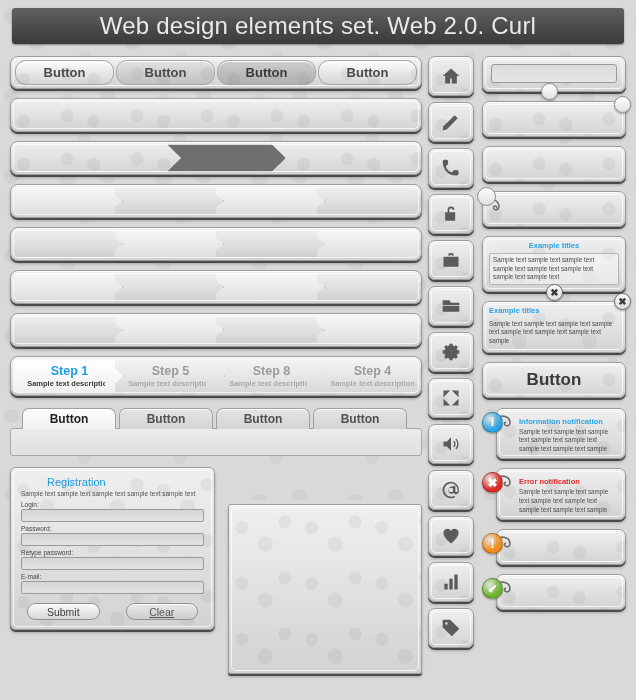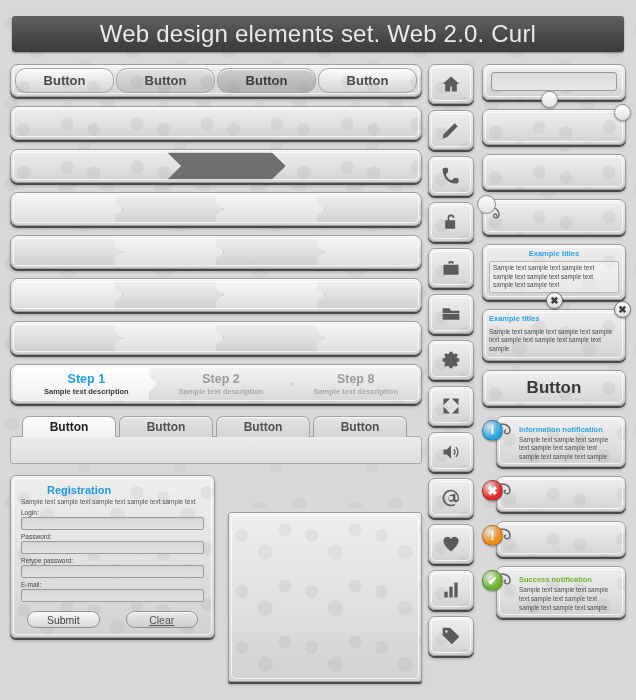--- a/index.html
+++ b/index.html
@@ -18,21 +18,21 @@
     position:absolute; inset:0;
     background-image:
       radial-gradient(circle at 12% 20%, rgba(0,0,0,0.035) 0 7px, transparent 8px),
       radial-gradient(circle at 38% 55%, rgba(0,0,0,0.035) 0 6px, transparent 7px),
       radial-gradient(circle at 70% 28%, rgba(0,0,0,0.03) 0 8px, transparent 9px),
       radial-gradient(circle at 88% 72%, rgba(0,0,0,0.03) 0 6px, transparent 7px);
     background-size: 96px 80px;
     pointer-events:none;
   }
 
-  .page { position:relative; width:636px; height:500px;margin-top:8px; }
+  .page { position:relative; width:636px; height:500px; }
 
   
   .panel {
     position:relative;
     background:linear-gradient(to bottom,#efefef 0%,#e3e3e3 45%,#d2d2d2 100%);
     border:1px solid #9c9c9c;
     border-radius:7px;
     box-shadow: inset 0 1px 0 #fff, 0 2px 0 #4a4a4a, 0 3px 3px rgba(0,0,0,0.25);
   }
   .panel::after{
@@ -134,21 +134,21 @@
     border:1px solid #a8a8a8; border-radius:3px;
     background:linear-gradient(to bottom,#ebebeb,#e0e0e0);
     position:relative;
   }
 
   
   .form {
     width:205px; height:163px; border-radius:6px; margin-top:11px;
     padding:8px 10px;
   }
-  .form-title{ color:#199ede; font-size:11px; font-weight:bold; line-height:13px;padding-left:26px;}
+  .form-title{ color:#199ede; font-size:11px; font-weight:normal; line-height:13px;padding-left:26px;}
   .form-sub{ font-size:6.5px; color:#555; line-height:9px; margin-bottom:3px;}
   .fld-label{ font-size:6.5px; color:#444; margin-top:3px; }
   .fld{
     height:13px; border:1px solid #9a9a9a;
     background:linear-gradient(to bottom,#d6d6d6,#e2e2e2);
     border-radius:2px; margin-top:1px;
   }
   .form-btns{ display:flex; gap:26px; margin-top:9px; padding:0 6px;}
   .fbtn{
     flex:1; height:17px; border:1px solid #8f8f8f; border-radius:9px;
@@ -307,25 +307,29 @@
     </div>
 
     <div class="panel steps">
       <div class="orn"></div>
       <div class="steps-inner">
         <div class="step active">
           <div class="step-title">Step 1</div>
           <div class="step-desc">Sample text description</div>
         </div>
         <div class="step">
-          <div class="step-title">Step 2</div>
+          <div class="step-title">Step 5</div>
           <div class="step-desc">Sample text description</div>
         </div>
         <div class="step">
           <div class="step-title">Step 8</div>
+          <div class="step-desc">Sample text description</div>
+        </div>
+        <div class="step">
+          <div class="step-title">Step 4</div>
           <div class="step-desc">Sample text description</div>
         </div>
       </div>
     </div>
 
     <div class="tabs">
       <div class="tab active">Button</div>
       <div class="tab">Button</div>
       <div class="tab">Button</div>
       <div class="tab">Button</div>
@@ -522,20 +526,24 @@
 
     <div class="notif">
       <div class="notif-icon" id="nicon1" style="background: radial-gradient(circle at 35% 30%, rgba(255, 255, 255, 0.333), rgb(224, 43, 43) 60%);">✖</div>
       <div class="notif-swirl">
         <svg viewBox="0 0 20 20">
             <path d="M1 4c6 0 9 3 9 7a3 3 0 0 1-5 2c-1-1-.4-3 1.2-2.8"></path>
           </svg>
       </div>
       <div class="panel notif-card">
         <div class="orn"></div>
+        <div style="position:relative;z-index:3">
+          <div class="notif-title" id="ntitle1" style="color: rgb(224, 43, 43);">Error notification</div>
+          <div class="notif-body">Sample text sample text  sample text sample text sample text sample text sample text sample</div>
+        </div>
       </div>
     </div>
 
     <div class="notif">
       <div class="notif-icon" id="nicon2" style="background: radial-gradient(circle at 35% 30%, rgba(255, 255, 255, 0.333), rgb(239, 139, 24) 60%);">!</div>
       <div class="notif-swirl">
         <svg viewBox="0 0 20 20">
             <path d="M1 4c6 0 9 3 9 7a3 3 0 0 1-5 2c-1-1-.4-3 1.2-2.8"></path>
           </svg>
       </div>
@@ -546,21 +554,17 @@
 
     <div class="notif">
       <div class="notif-icon" id="nicon3" style="background: radial-gradient(circle at 35% 30%, rgba(255, 255, 255, 0.333), rgb(108, 181, 45) 60%);">✔</div>
       <div class="notif-swirl">
         <svg viewBox="0 0 20 20">
             <path d="M1 4c6 0 9 3 9 7a3 3 0 0 1-5 2c-1-1-.4-3 1.2-2.8"></path>
           </svg>
       </div>
       <div class="panel notif-card">
         <div class="orn"></div>
-        <div style="position:relative;z-index:3">
-          <div class="notif-title" id="ntitle3" style="color: rgb(108, 181, 45);">Success notification</div>
-          <div class="notif-body">Sample text sample text  sample text sample text sample text sample text sample text sample</div>
-        </div>
       </div>
     </div>
 
   </div>
 </div>
 
 </body></html>

